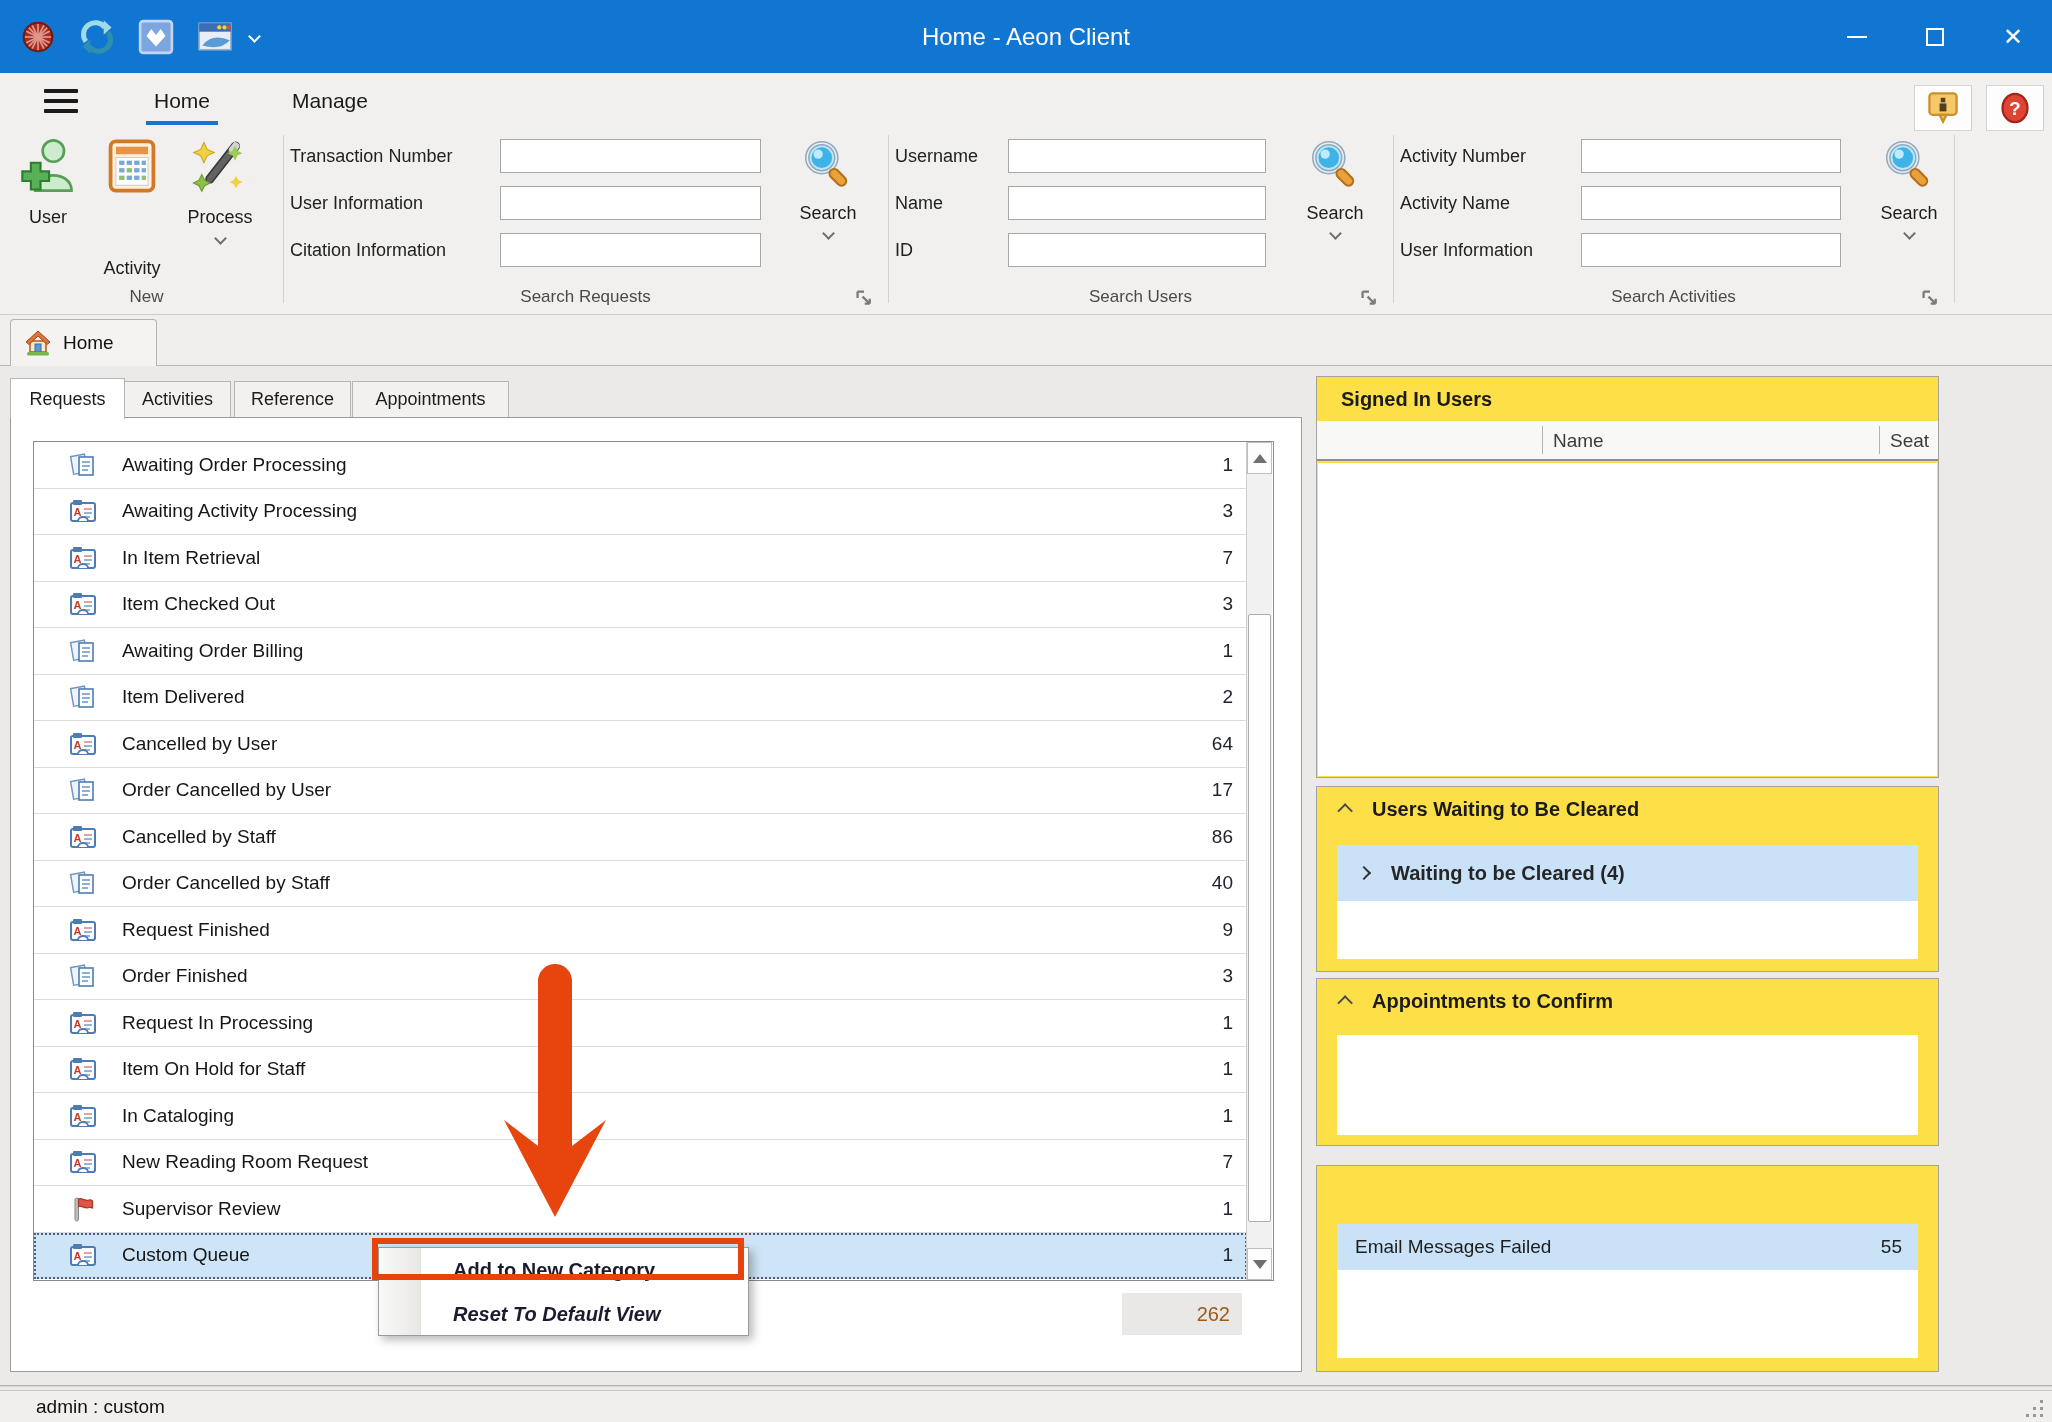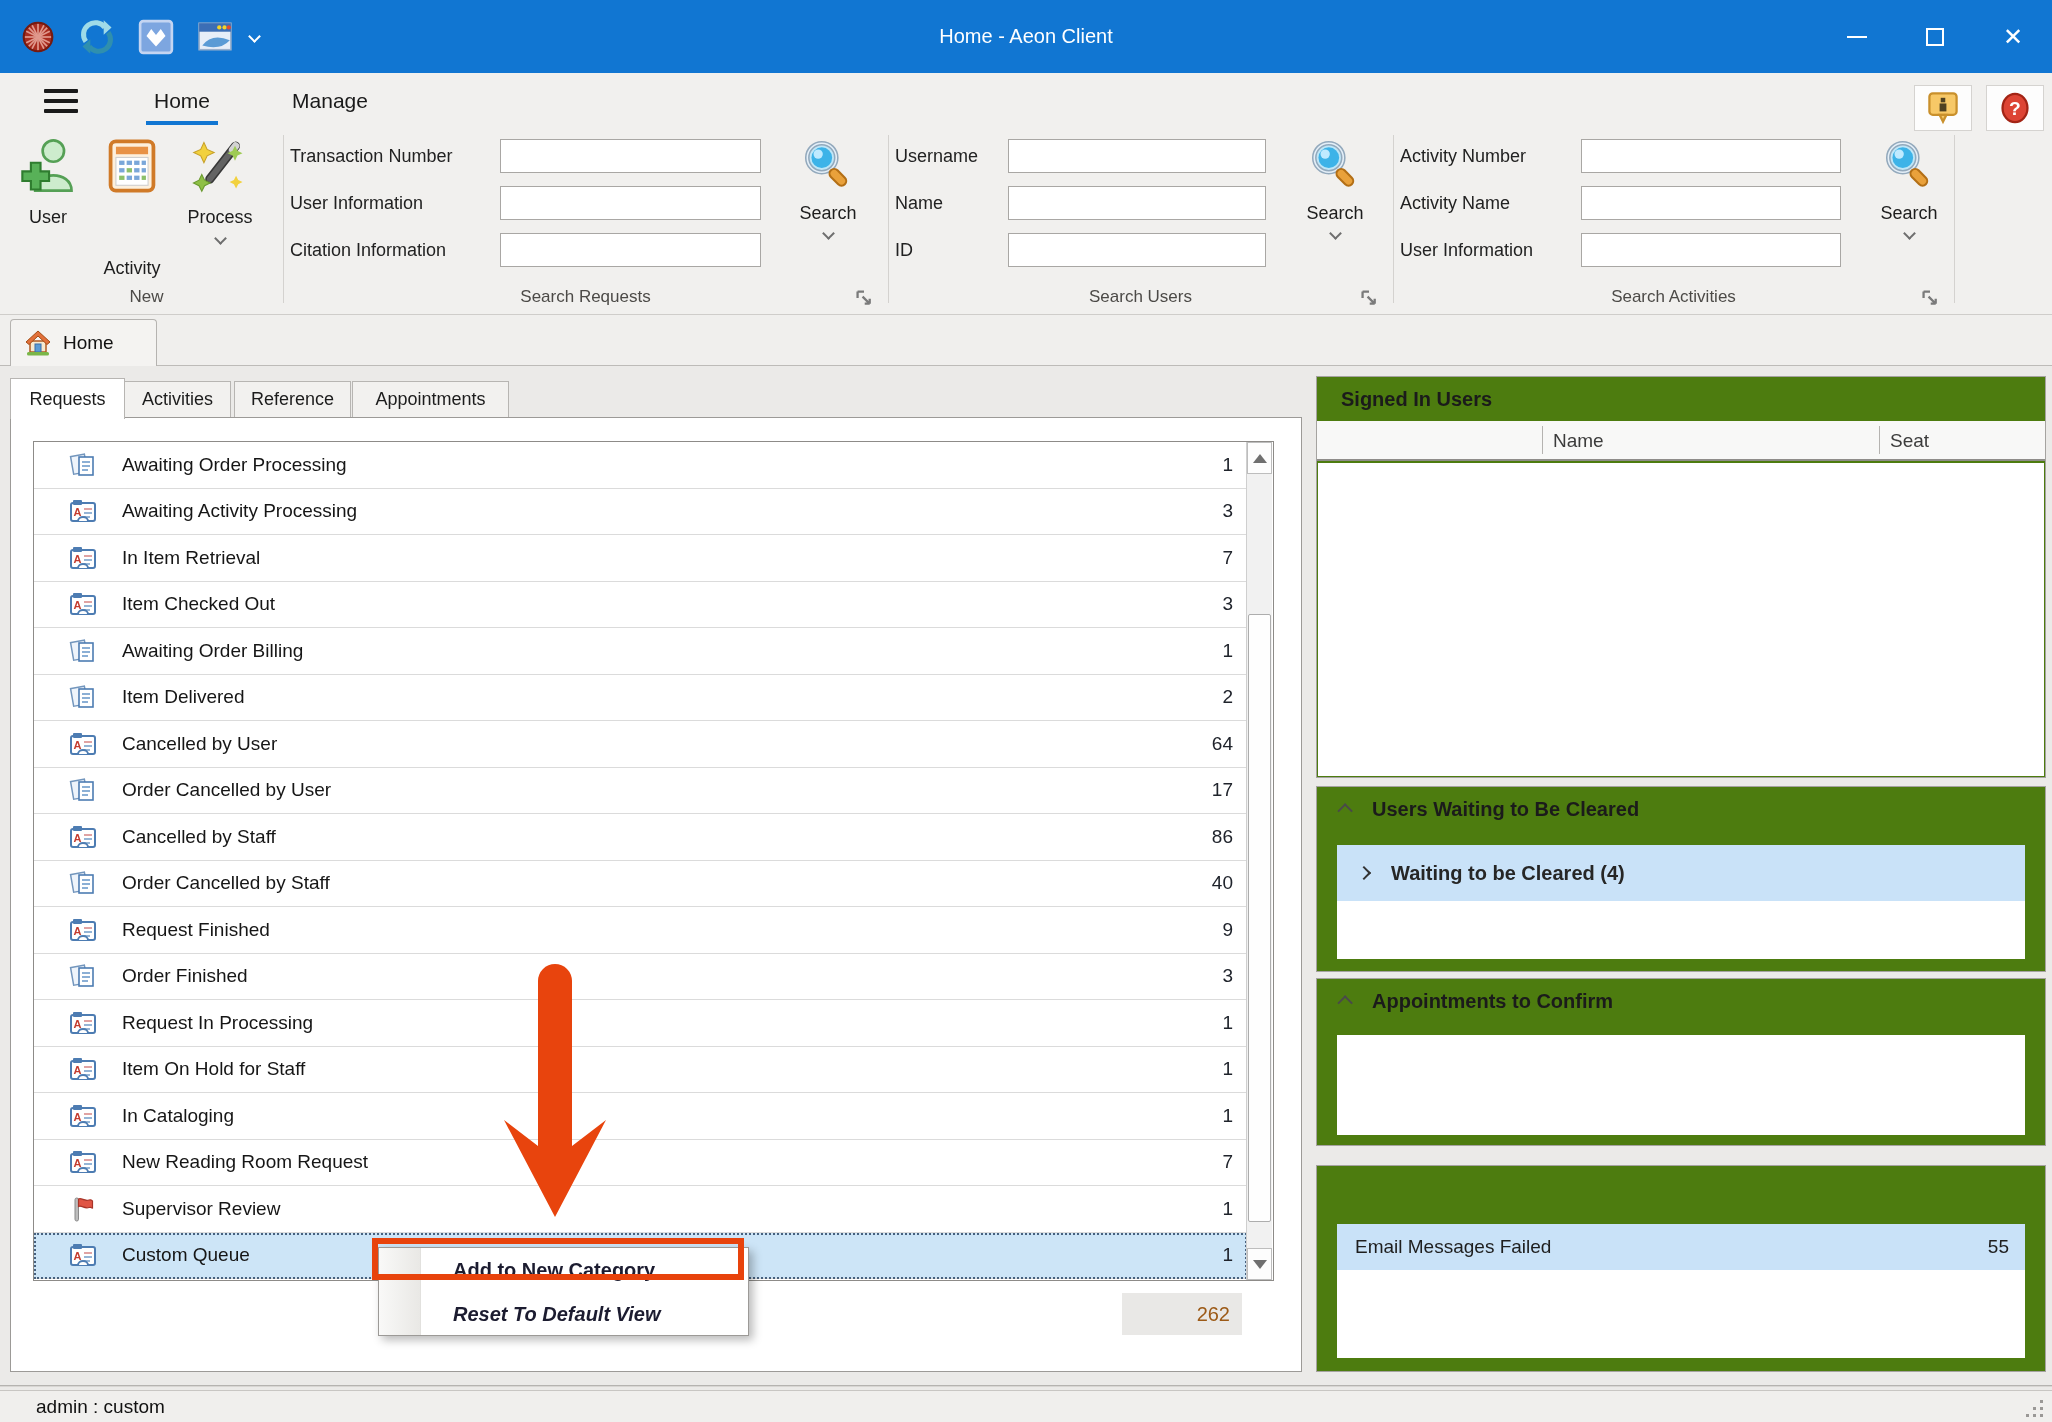--- a/index.html
+++ b/index.html
@@ -6,21 +6,21 @@
     --c-titlebar:#1176d2; --c-accent:#1176d2; --c-annot:#e8430c; --c-sel:#cde5f7;
   }
   *{margin:0;padding:0;box-sizing:border-box;}
   body{font-family:"Liberation Sans",sans-serif;background:#888;}
   #app{position:relative;width:2052px;height:1422px;background:#ebeae8;overflow:hidden;}
 
   
   #titlebar{position:absolute;top:0;left:0;width:100%;height:73px;background:var(--c-titlebar);display:flex;align-items:center;color:#fff;}
   .tb-icons{display:flex;align-items:center;gap:22px;padding-left:20px;z-index:2;}
   .tb-icons svg{display:block;}
-  .tb-title{position:absolute;left:0;right:0;text-align:center;font-size:20px;color:#fff;}
+  .tb-title{position:absolute;left:0;right:0;text-align:center;font-size:24px;color:#fff;}
   .tb-controls{margin-left:auto;display:flex;z-index:2;}
   .tb-btn{width:78px;height:73px;display:flex;align-items:center;justify-content:center;cursor:pointer;}
   .glyph-min{width:20px;height:2px;background:#fff;}
   .glyph-max{width:18px;height:18px;border:2px solid #fff;}
   .glyph-close{font-size:24px;color:#fff;line-height:1;}
 
   
   #ribbon{position:absolute;top:73px;left:0;width:100%;height:242px;background:#f1f0ee;border-bottom:1px solid #cfcdca;}
   .ribbon-tabs{position:absolute;top:0;left:0;right:0;height:56px;display:flex;align-items:center;padding-left:44px;gap:70px;}
   .burger{display:flex;flex-direction:column;gap:6px;cursor:pointer;}
@@ -70,21 +70,21 @@
 
   #vscroll{position:absolute;left:1246px;top:442px;width:26px;height:838px;background:#f1f1f1;border-left:1px solid #cfcfcf;z-index:6;}
   .sb-btn{position:absolute;left:0;width:25px;height:32px;background:#fdfdfd;border:1px solid #bdbdbd;display:flex;align-items:center;justify-content:center;cursor:pointer;}
   .tri-up{width:0;height:0;border-left:7px solid transparent;border-right:7px solid transparent;border-bottom:9px solid #6f6f6f;}
   .tri-down{width:0;height:0;border-left:7px solid transparent;border-right:7px solid transparent;border-top:9px solid #6f6f6f;}
   #sb-thumb{position:absolute;left:1px;top:172px;width:23px;height:608px;background:#fefefe;border:1px solid #adadad;border-radius:2px;cursor:pointer;}
 
   #total-box{position:absolute;left:1122px;top:1293px;width:120px;height:42px;background:#e9e8e6;font-size:20px;color:#9c5a17;text-align:right;line-height:42px;padding-right:12px;z-index:6;}
 
   
-  .panel{position:absolute;left:1316px;width:730px;background:#4d7c0f;border:1px solid #a5a3a0;}
+  .panel{position:absolute;left:1316px;width:623px;background:#fde047;border:1px solid #a5a3a0;}
   .panel-hd{height:44px;display:flex;align-items:center;padding-left:24px;font-size:20px;font-weight:bold;color:#1b1b1b;}
   .panel-hd .chev-up{display:inline-block;width:11px;height:11px;border-left:2.5px solid #4a4a4a;border-top:2.5px solid #4a4a4a;transform:rotate(45deg) translateY(2px);margin-right:20px;flex:0 0 11px;cursor:pointer;}
   .tblhead{position:absolute;top:44px;left:0;right:0;height:40px;background:#f8f8f7;border-bottom:2px solid #8f8d8a;}
   .colsep{position:absolute;top:5px;bottom:5px;width:1px;background:#b5b3b0;}
   .colhd{position:absolute;font-size:19px;color:#3c3c3c;line-height:40px;}
   .tblbody{position:absolute;top:86px;left:1px;right:1px;bottom:1px;background:#fff;}
   .hl-row{position:absolute;left:20px;right:20px;background:#c9e2f8;display:flex;align-items:center;}
   .white-block{position:absolute;left:20px;right:20px;background:#fff;}
   .chev-right{display:inline-block;width:10px;height:10px;border-right:2.5px solid #333;border-top:2.5px solid #333;transform:rotate(45deg);margin:0 22px 0 22px;flex:0 0 10px;cursor:pointer;}
 

